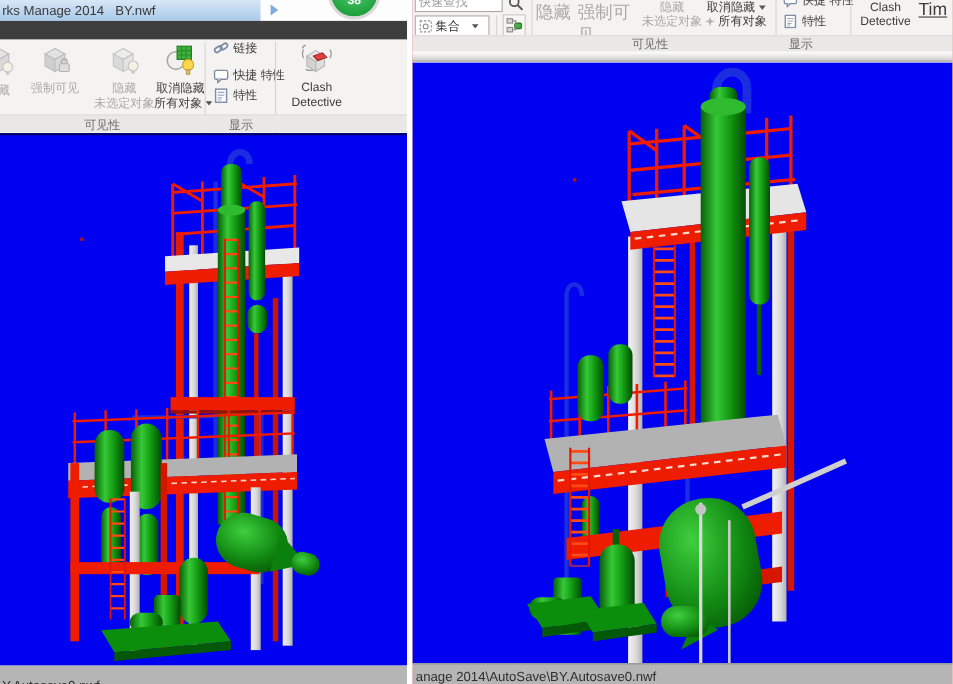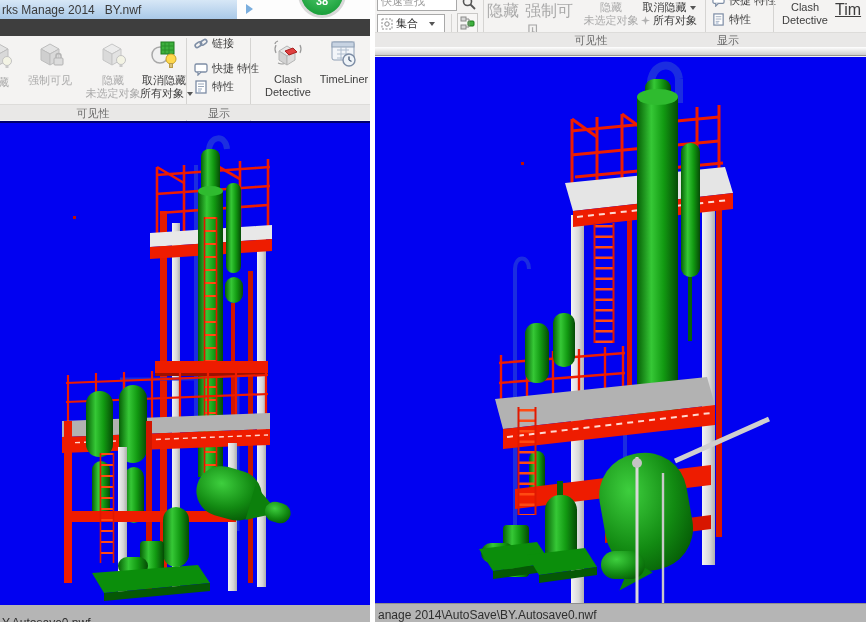--- a/index.html
+++ b/index.html
@@ -159,30 +159,20 @@
           <path d="M3 6 q-2 4 0 8 M27 6 q2 4 0 8 M5 24 q4 2 8 0 M5 2 q-3 1 -3 3" fill="none" stroke="#9a9a9a" stroke-width="1.2"></path>
           <polygon points="6,12 14,7 22,12 14,17" fill="#e6e6e6" stroke="#b5b5b5"></polygon>
           <polygon points="6,12 14,17 14,26 6,21" fill="#d2d2d2" stroke="#b5b5b5"></polygon>
           <polygon points="22,12 14,17 14,26 22,21" fill="#dedede" stroke="#b5b5b5"></polygon>
           <polygon points="12,12 20,9 24,13 16,16" fill="#e04040" stroke="#a82020"></polygon>
         </svg>
         <div class="cap ena">Clash</div>
         <div class="cap ena">Detective</div>
       </div>
 
-      <div class="abs btn" style="left:318px;top:2px;width:52px;">
-        <svg style="margin-left:11px;margin-top:1px" width="30" height="30" viewBox="0 0 30 30">
-          <rect x="3" y="3" width="22" height="18" rx="2" fill="#f2f5f9" stroke="#8fa0b5"></rect>
-          <rect x="3" y="3" width="22" height="5" fill="#c7d3e2" stroke="#8fa0b5"></rect>
-          <path d="M8 11 h12 M8 15 h12 M8 19 h6 M12 8 v13 M17 8 v13" stroke="#aebccd" stroke-width="1"></path>
-          <circle cx="20" cy="21" r="6" fill="#eef3f8" stroke="#7d8da5" stroke-width="1.4"></circle>
-          <path d="M20 21 l0 -3.5 M20 21 l2.5 1.5" stroke="#50637d" stroke-width="1.4"></path>
-        </svg>
-        <div class="cap ena">TimeLiner</div>
-      </div>
     </div>
 
     <div class="abs grouprow-l">
       <div class="abs glabel" style="left:55px;top:1px;width:76px;">可见性</div>
       <div class="abs glabel" style="left:196px;top:1px;width:46px;">显示</div>
     </div>
 
     <div class="abs viewport" style="left:0;top:121px;width:370px;height:484px;">
       <svg width="370" height="484" viewBox="0 0 370 484">
         <defs>

